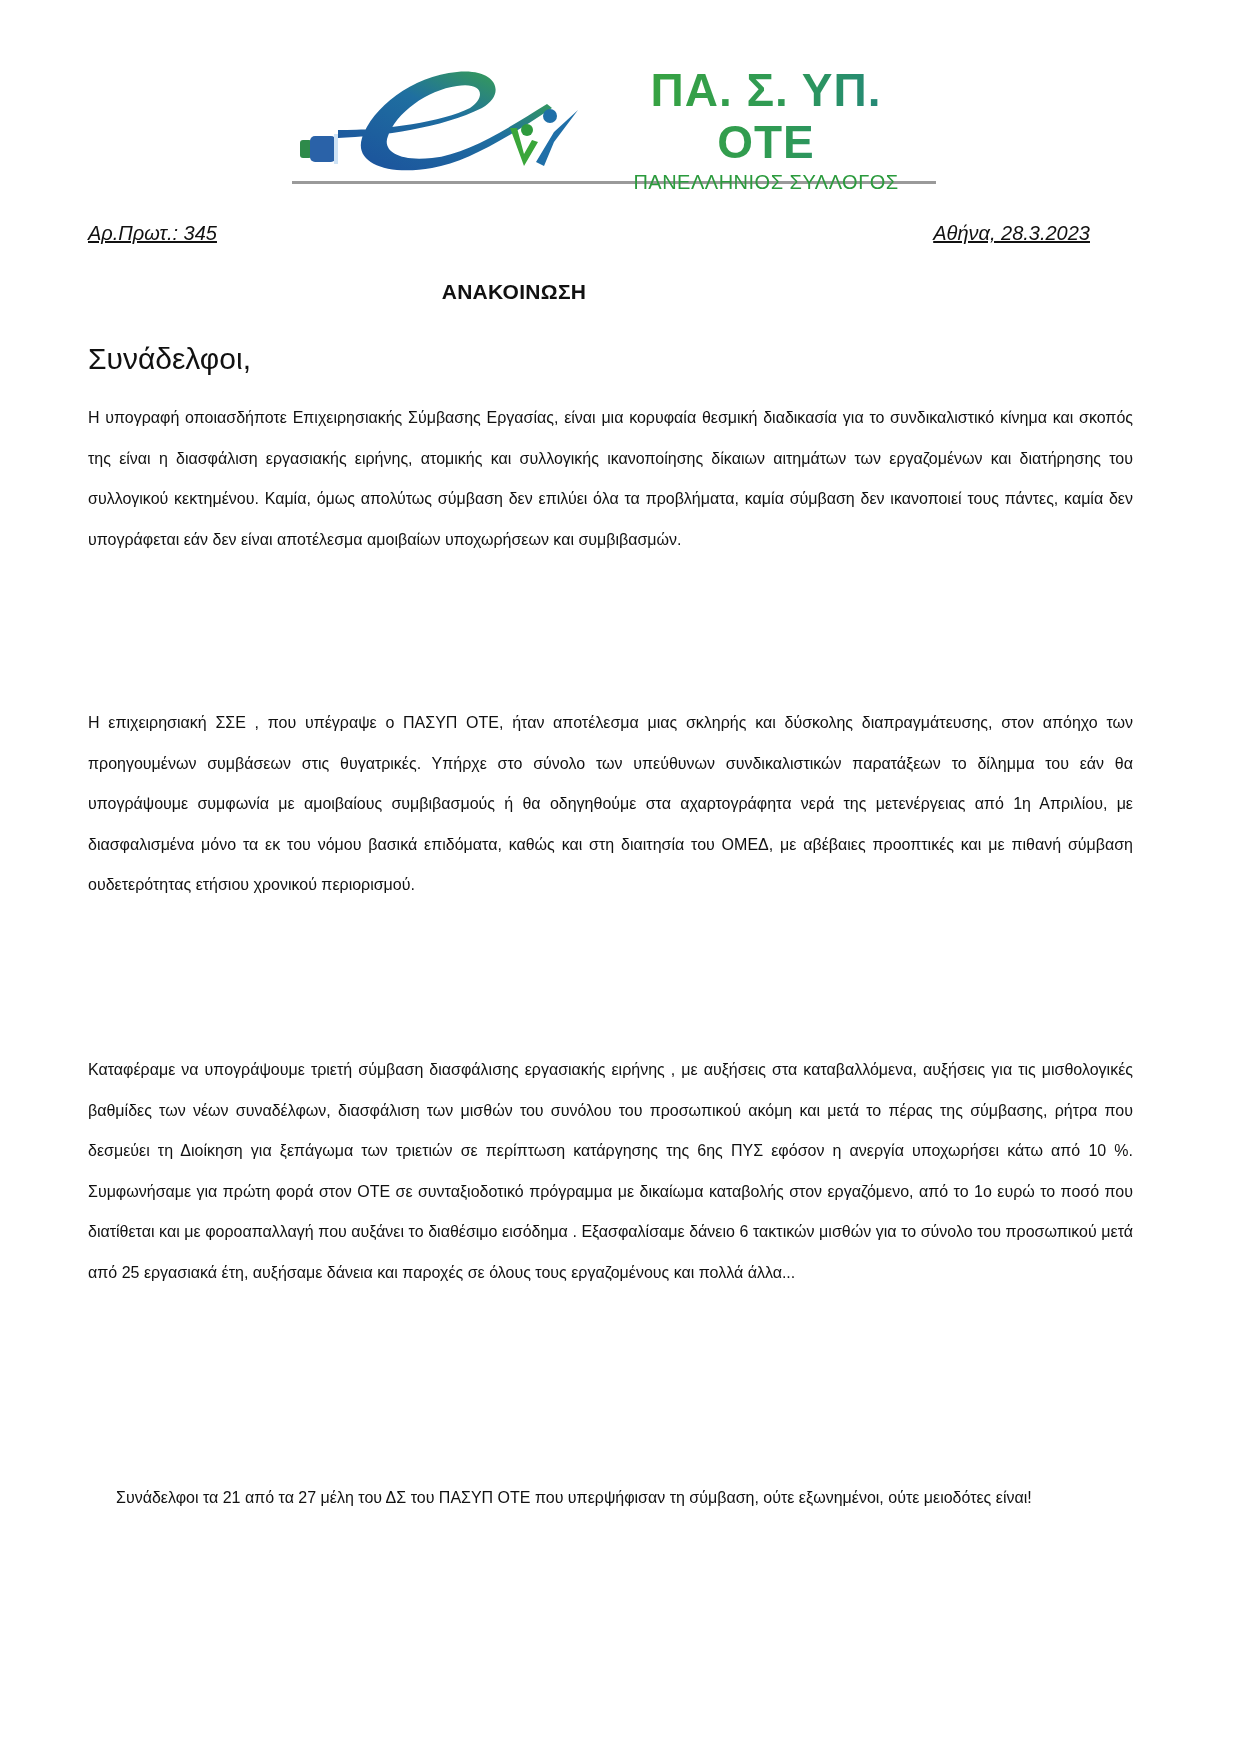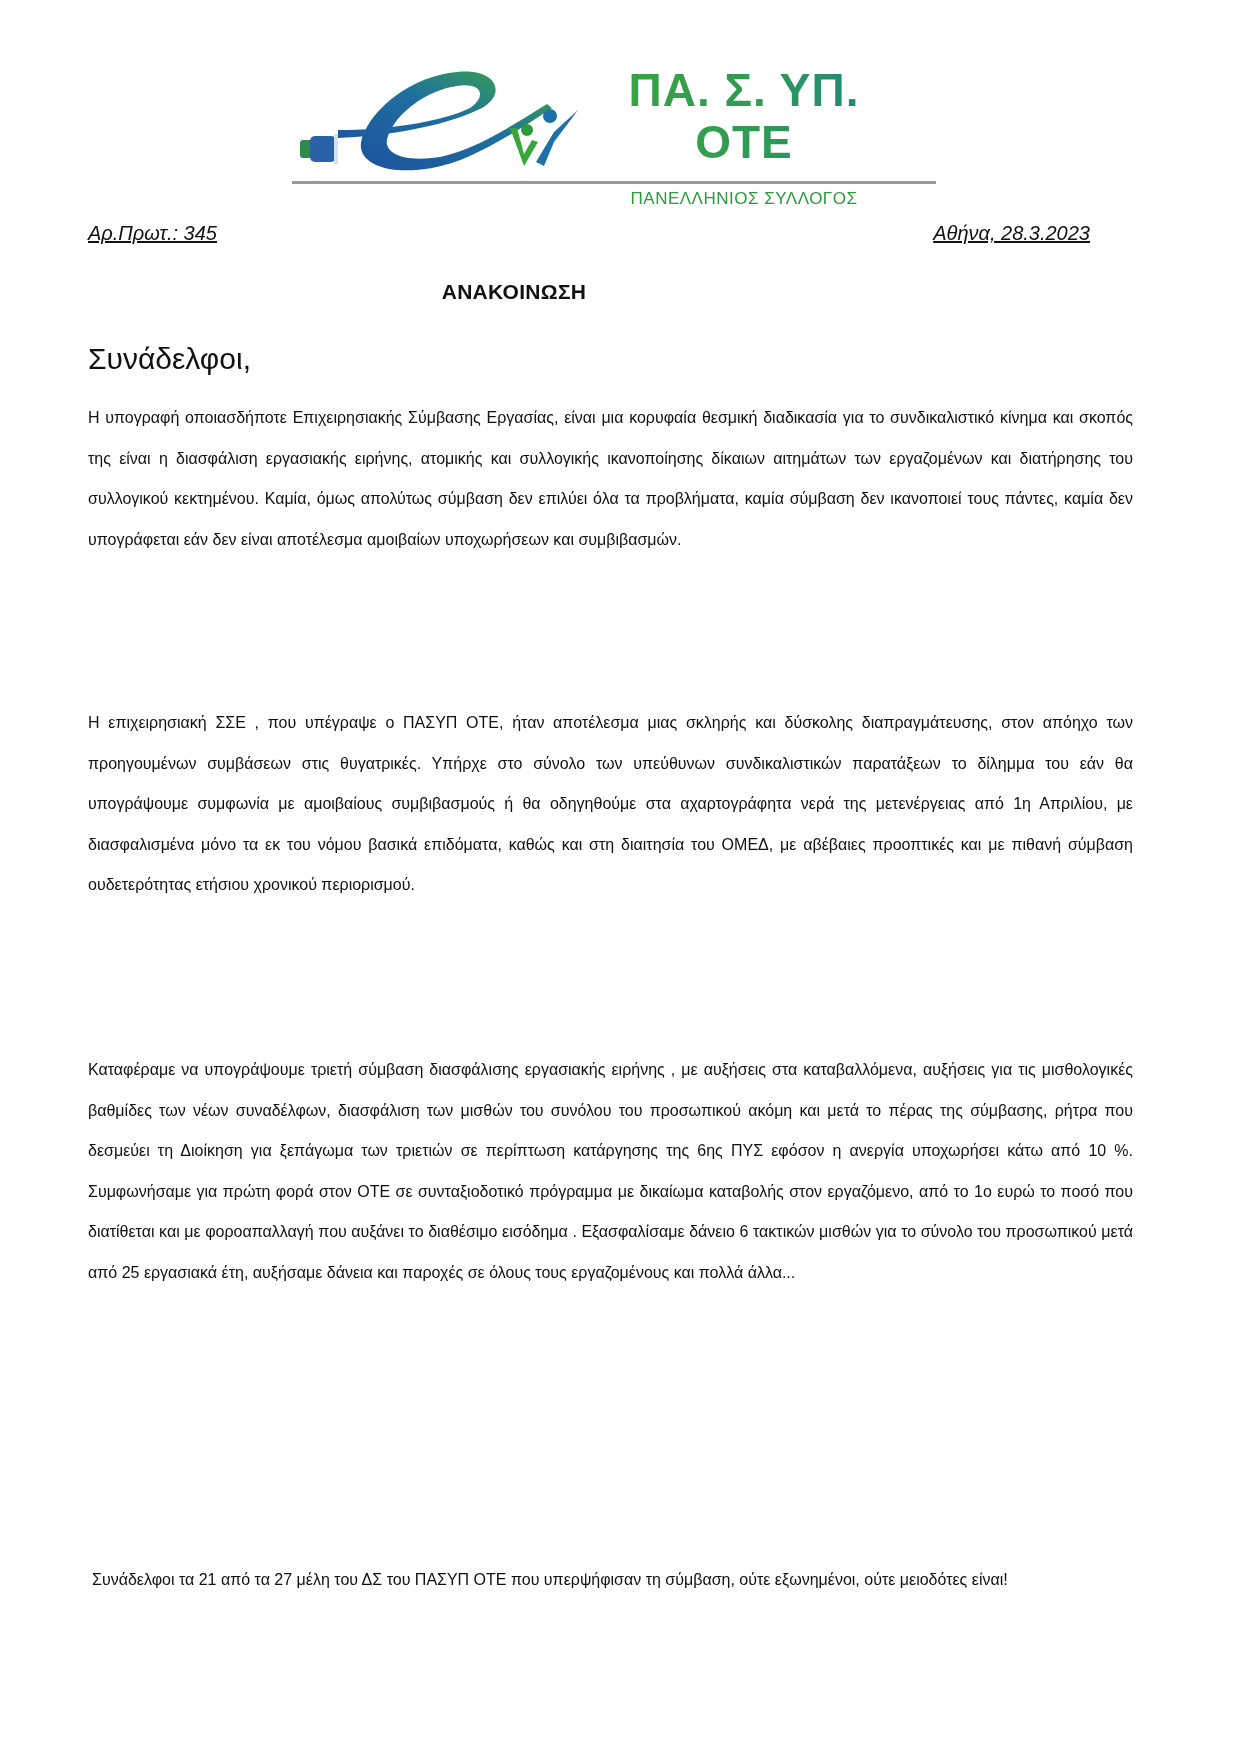--- a/index.html
+++ b/index.html
@@ -1,37 +1,37 @@
 <!DOCTYPE html>
 <html><head>
 <meta charset="utf-8">
 <style>
   html, body { margin: 0; padding: 0; background: #ffffff; }
   body { width: 1240px; height: 1754px; position: relative; overflow: hidden;
          font-family: "Liberation Sans", "DejaVu Sans", sans-serif; color: #111; }
   .logo { position: absolute; left: 292px; top: 58px; width: 644px; height: 126px;
           background: #fff; border-bottom: 3px solid #9a9a9a; box-sizing: border-box; }
   .logo svg.mark { position: absolute; left: 0; top: 0; }
-  .logo-text { position: absolute; left: 282px; top: 6px; width: 340px; text-align: center; }
+  .logo-text { position: absolute; left: 304px; top: 6px; width: 340px; text-align: center; }
   .logo-title { font-weight: bold; font-size: 46px; letter-spacing: 1px; line-height: 52px;
                 background: linear-gradient(90deg, #3aa63a 0%, #2f9a55 55%, #1f7f8a 100%);
                 -webkit-background-clip: text; background-clip: text; color: transparent; }
-  .logo-sub { font-size: 17px; line-height: 29px; color: #2a9a3c; letter-spacing: 0.5px; margin-top: 16px; }
+  .logo-sub { font-size: 20px; line-height: 29px; color: #2a9a3c; letter-spacing: 0.5px; }
   .meta { position: absolute; top: 222px; font-style: italic; font-size: 20px; color: #111; text-decoration: underline; }
   .meta.left { left: 88px; }
   .meta.right { right: 150px; }
   .heading { position: absolute; top: 280px; left: 0; width: 1028px; text-align: center;
              font-weight: bold; font-size: 21px; letter-spacing: 0.3px; }
   .greeting { position: absolute; top: 342px; left: 88px; font-size: 30px; }
   .body { position: absolute; left: 88px; width: 1045px; font-size: 16px; line-height: 40.5px;
           text-align: justify; }
   .p1 { top: 398px; }
   .p2 { top: 703px; }
   .p3 { top: 1050px; }
-  .p4 { top: 1560px; text-indent: 4px; }
+  .p4 { top: 1478px; text-indent: 4px; margin-left: 24px; }
   p { margin: 0; }
 </style>
 </head>
 <body>
 
 <div class="logo">
   <svg class="mark" width="300" height="122" viewBox="0 0 300 122">
     <defs>
       <linearGradient id="sw" x1="0" y1="1" x2="1" y2="0">
         <stop offset="0" stop-color="#1b4f9c"></stop>

